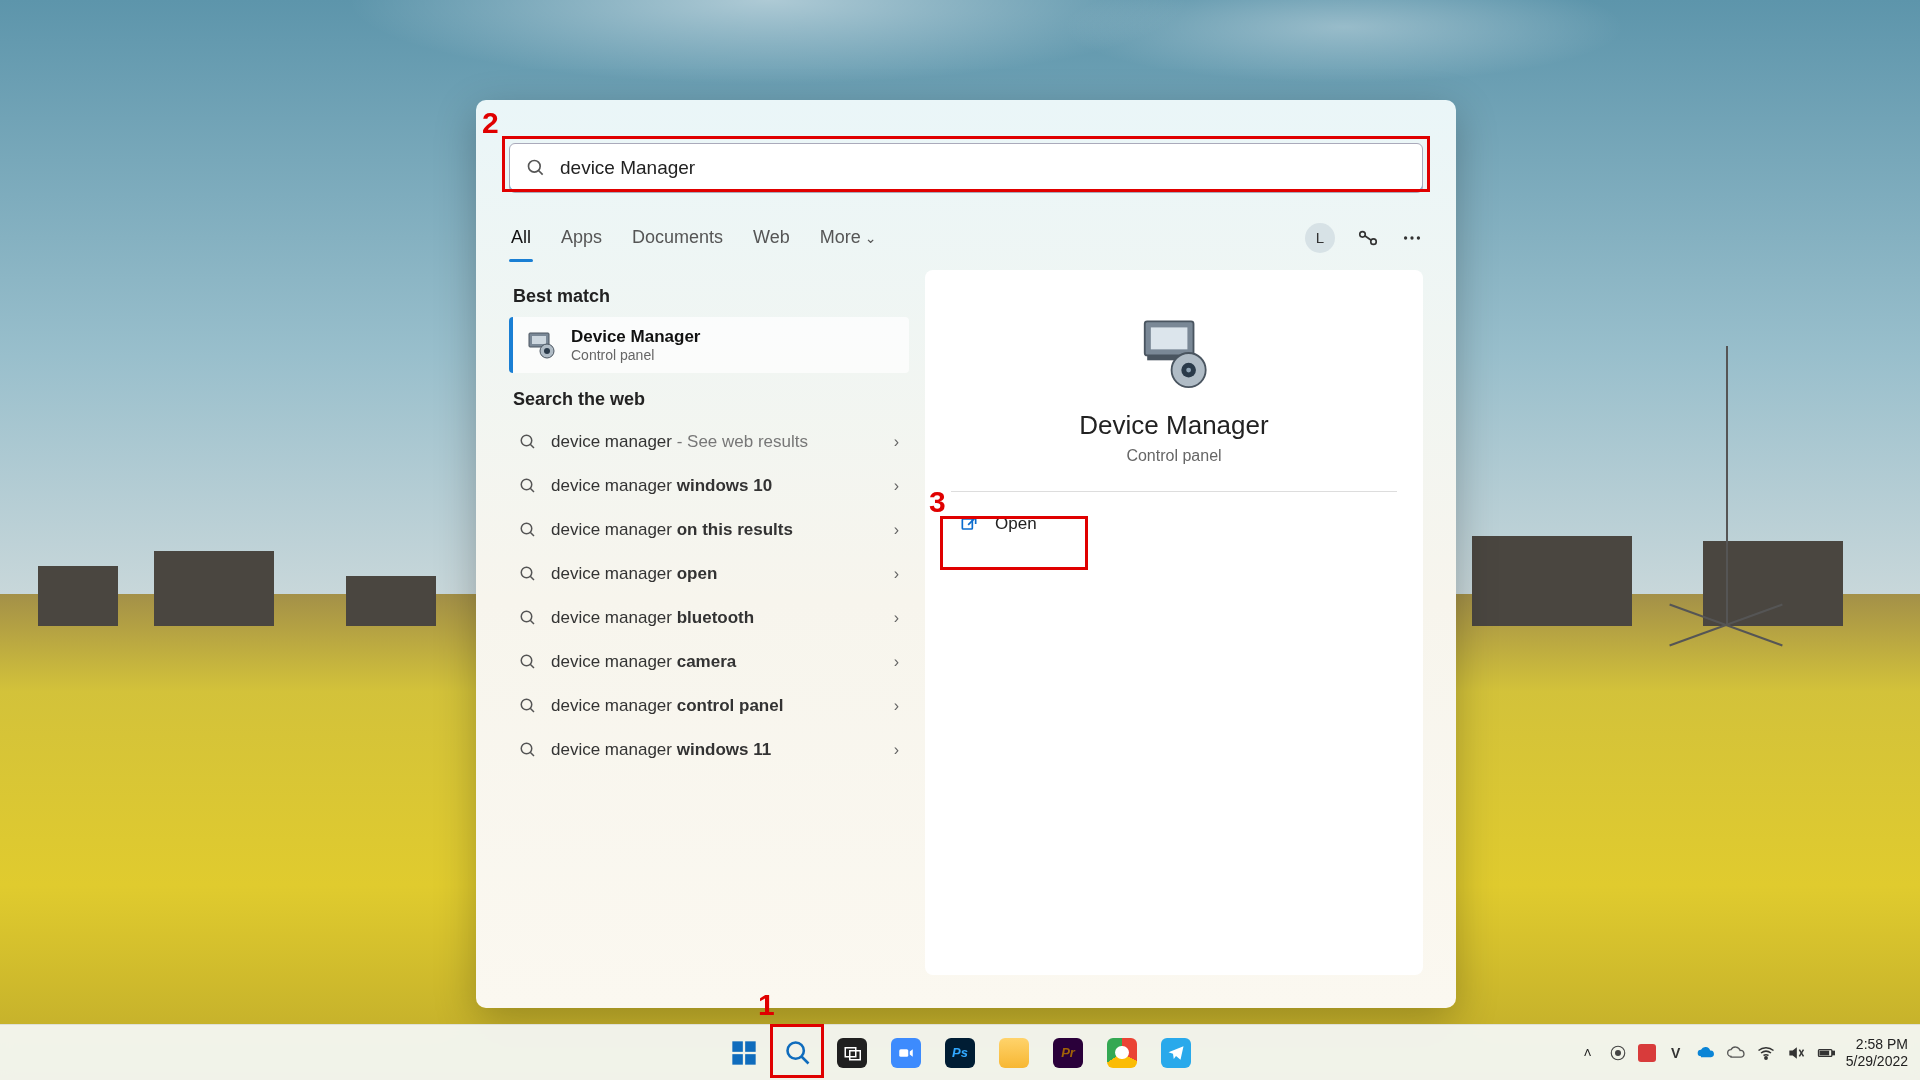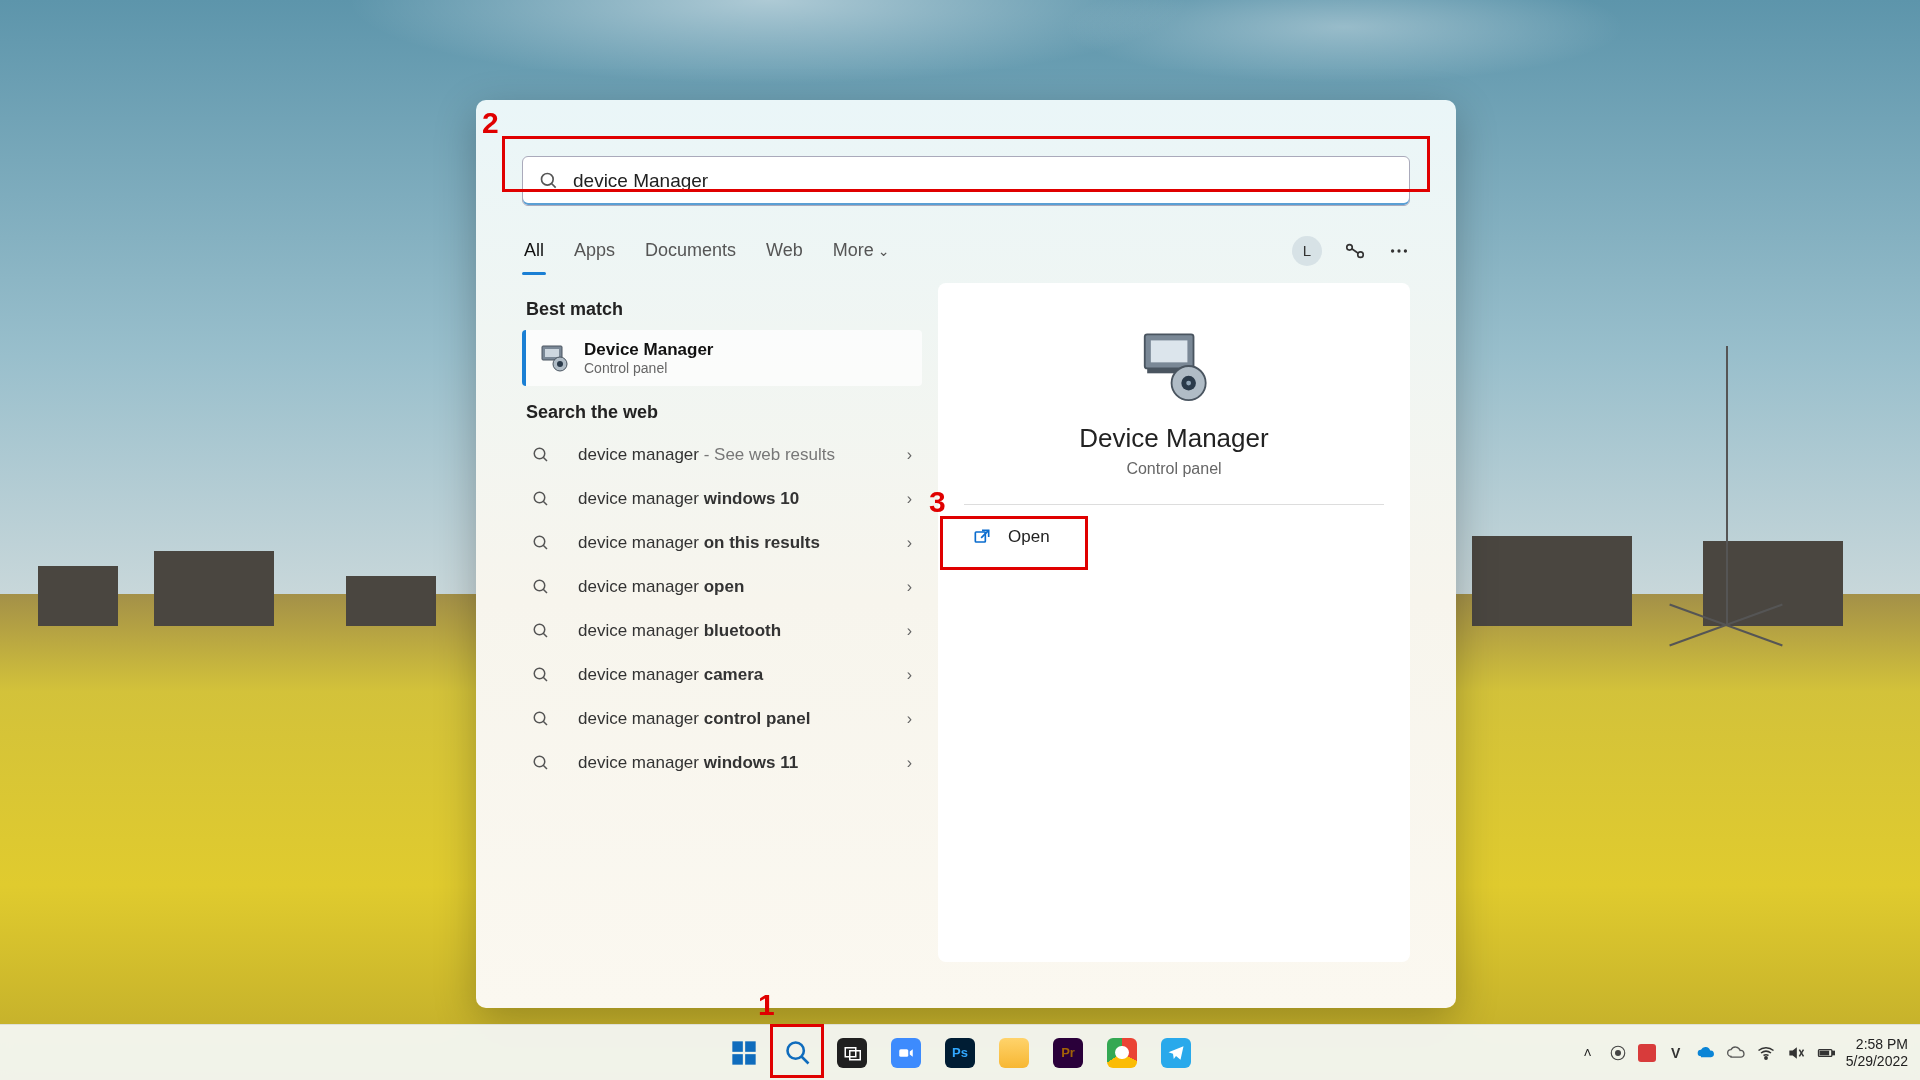--- a/index.html
+++ b/index.html
@@ -27,21 +27,21 @@
 .tower::after{left:-60px; bottom:0; width:120px; height:2px; transform:rotate(-20deg);}
 
 .search-panel {
   position: absolute;
   left: 476px; top: 100px;
   width: 980px; height: 908px;
   background: linear-gradient(180deg, #eaf6f8 0%, #f7f5ed 55%, #fbf8f0 100%);
   border-radius: 10px;
   box-shadow: 0 12px 40px rgba(0,0,0,.25);
   display: flex; flex-direction: column;
-  padding: 16px;
+  padding: 3px;
 }
 
 .annot { position:absolute; color:#e00000; font-weight:800; font-size:30px; z-index:50; pointer-events:none;}
 .redbox { position:absolute; border:3px solid #e00000; z-index:49; pointer-events:none;}
 
 .search-bar {
   margin: 40px 30px 18px 30px;
   height: 50px;
   background:#fff;
   border:1px solid #aab;
@@ -72,21 +72,21 @@
   background: rgba(255,255,255,.7);
   border-radius:4px;
   border-left:4px solid #1a7fd4;
   display:flex; align-items:center; gap:14px;
   padding:10px 12px;
 }
 .bm-icon { width:32px; height:32px; display:flex; align-items:center; justify-content:center;}
 .bm-title { font-weight:600; color:#111; font-size:17px;}
 .bm-sub { font-size:14px; color:#666;}
 .web-item {
-  display:flex; align-items:center; gap:28px;
+  display:flex; align-items:center; gap:14px;
   padding:12px 10px; border-radius:4px; cursor:pointer;
   color:#333; font-size:17px;
 }
 .web-item svg.s { width:18px; height:18px; color:#555;}
 .web-item .txt { flex:1; }
 .web-item .txt b { font-weight:600;text-align:right;}
 .web-item .sub { color:#777;}
 .web-item .chev { color:#666; font-size:16px;}
 
 .right-col { flex:1; background:#fff; border-radius:8px; padding:30px 26px; display:flex; flex-direction:column; align-items:center;}
@@ -98,21 +98,21 @@
 .action-row svg { width:20px; height:20px; color:#0a6cce;}
 .action-row span { font-size:17px; color:#222;}
 
 .taskbar {
   position:absolute; left:0; right:0; bottom:0; height:56px;
   background: rgba(245,248,250,.92);
   backdrop-filter: blur(6px);
   display:flex; align-items:center;
   border-top:1px solid rgba(0,0,0,.08);
 }
-.tb-center { position:absolute; left:50%; transform:translateX(-50%); display:flex; gap:8px; align-items:center;}
+.tb-center { position:absolute; left:50%; transform:translateX(-50%); display:flex; gap:8px; align-items:center;font-style:italic;}
 .tb-btn { width:46px; height:46px; border-radius:6px; display:flex; align-items:center; justify-content:center; cursor:pointer;}
 .tb-right { margin-left:auto; display:flex; align-items:center; gap:10px; padding-right:12px; font-size:14px; color:#222;}
 .tray { display:flex; align-items:center; gap:10px;}
 .tray-icon { width:20px; height:20px; display:flex; align-items:center; justify-content:center;}
 .clock { text-align:right; line-height:1.2; font-size:14px;}
 
 .app-icon { width:30px; height:30px; border-radius:6px; display:flex; align-items:center; justify-content:center; font-size:13px; font-weight:700; color:#fff;}
 .ic-ps{background:#001d34;} .ic-pr{background:#2a003a;} .ic-folder{background:linear-gradient(#ffd36b,#f7b733);} .ic-zoom{background:#3d8bfd;}
 .ic-chrome{background:conic-gradient(#ea4335 0 33%, #fbbc05 33% 66%, #34a853 66% 100%);position:relative;}
 .ic-chrome::after{content:'';position:absolute;inset:28%;background:#fff;border-radius:50%;}

